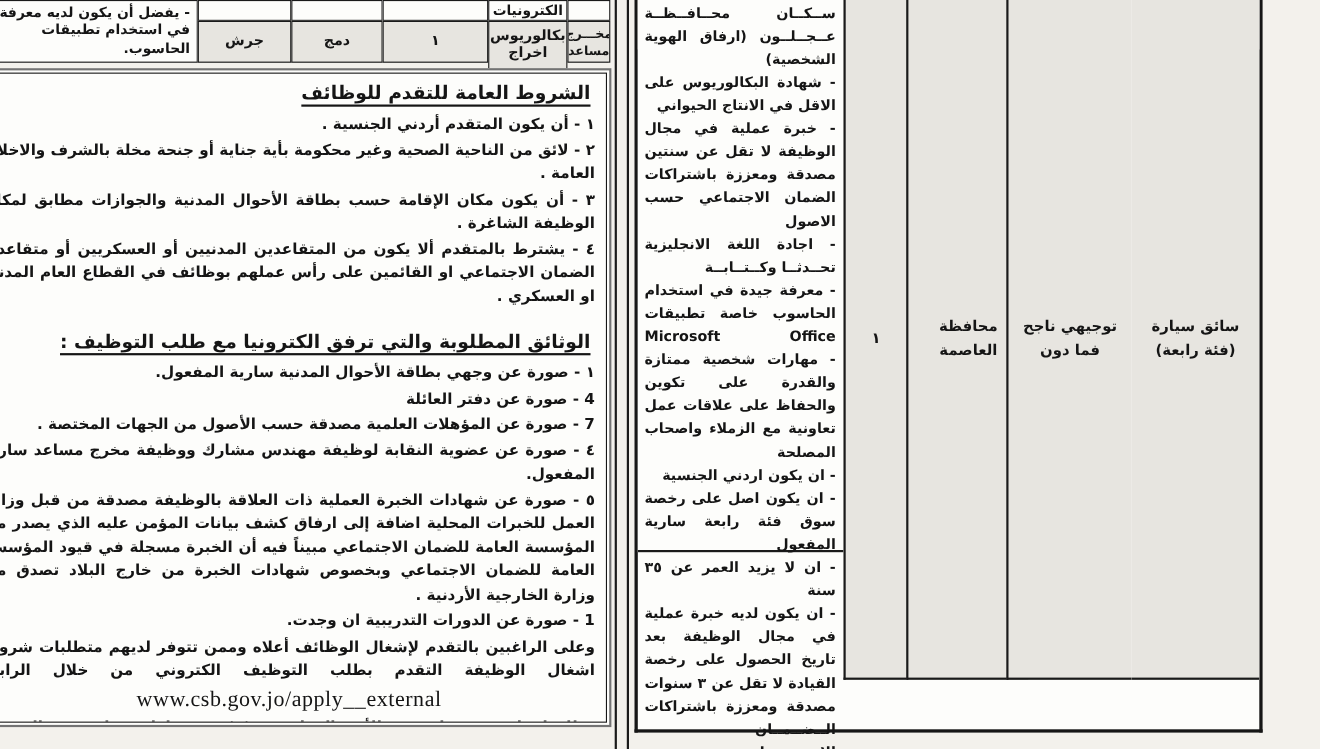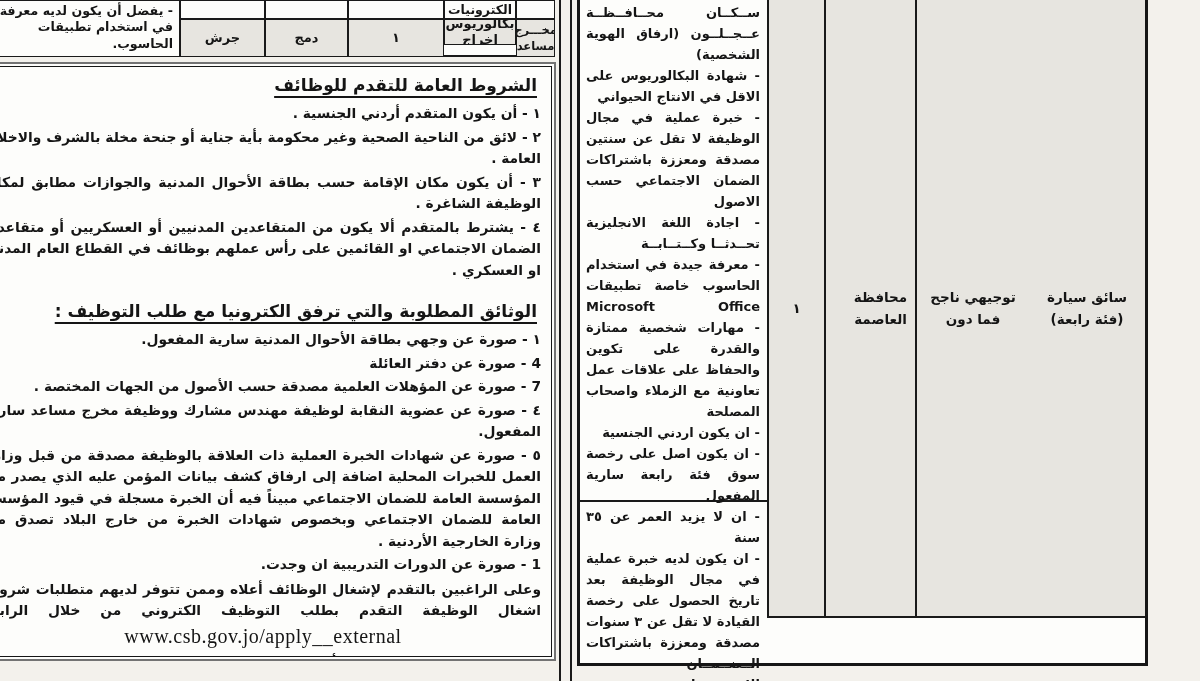--- a/index.html
+++ b/index.html
@@ -68,21 +68,21 @@
 
     <div class="lt-cell lt-gray" style="left:204px;top:19px;width:85px;height:38px;">
       <span>جرش</span>
     </div>
     <div class="lt-cell lt-gray" style="left:289px;top:19px;width:83px;height:38px;">
       <span>دمج</span>
     </div>
     <div class="lt-cell lt-gray" style="left:372px;top:19px;width:96px;height:38px;">
       <span>١</span>
     </div>
-    <div class="lt-cell lt-gray" style="left:468px;top:19px;width:72px;height:26px;padding:0 3px;">
+    <div class="lt-cell lt-gray" style="left:468px;top:19px;width:72px;height:44px;padding:0 3px;">
       <span>بكالوريوس اخراج</span>
     </div>
     <div class="lt-cell lt-gray" style="left:540px;top:19px;width:39px;height:38px;font-size:11.5px;padding:0 1px;">
       <span>مخـــرج مساعد</span>
     </div>
   </div>
 
   <div class="abs left-box">
     <div class="left-inner">
 

